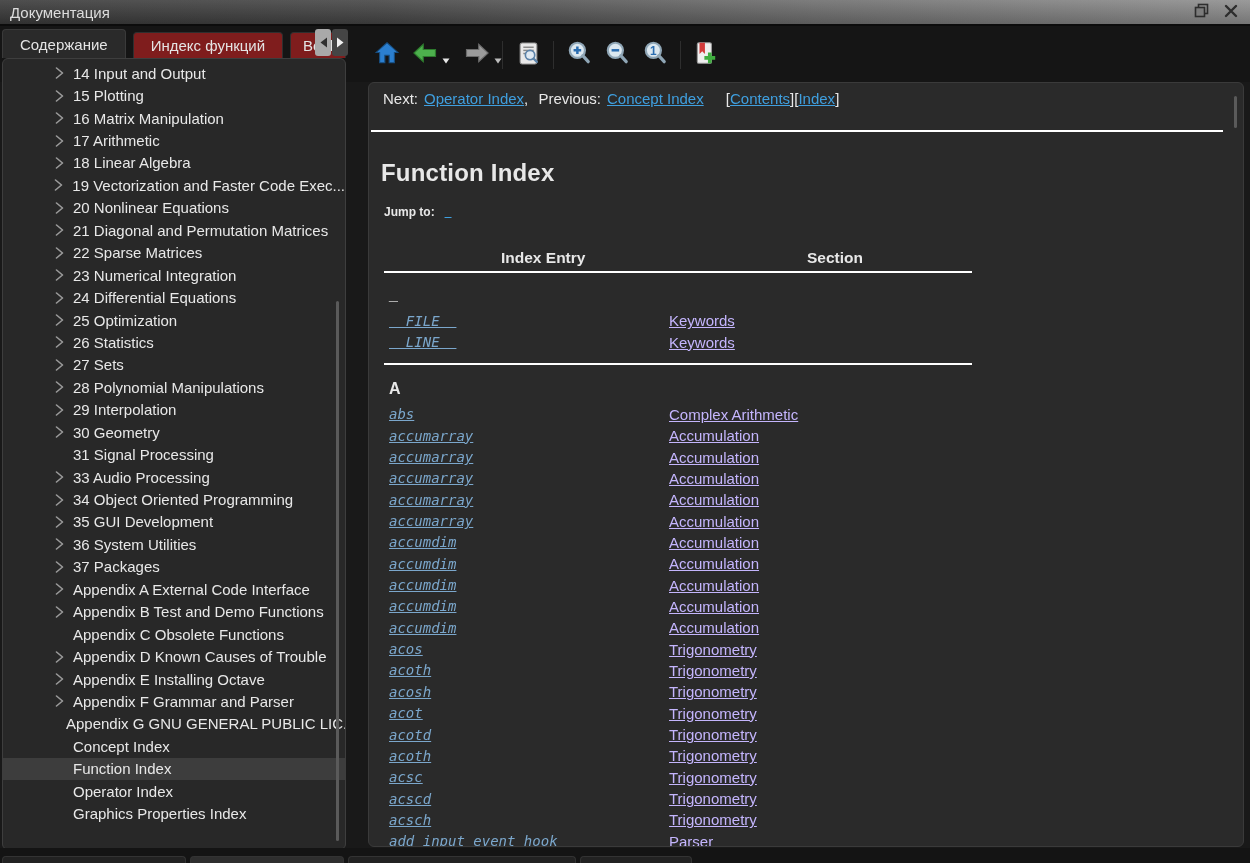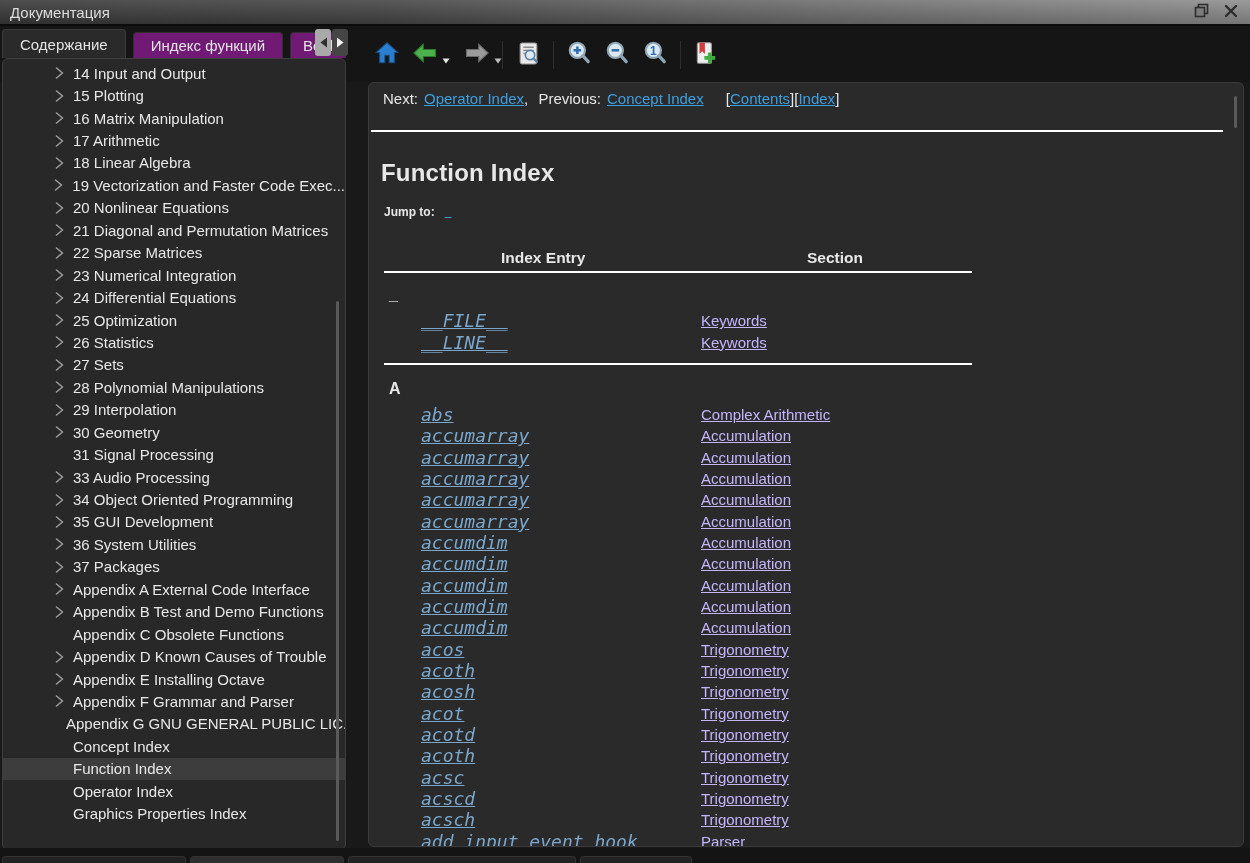--- a/index.html
+++ b/index.html
@@ -20,21 +20,21 @@
     color:#dcdcdc; font-size:15px;
     border-bottom:2px solid #0c0c0c;
   }
   .titlebar .spacer { flex:1; }
   .win-btn { width:18px; height:18px; display:flex; align-items:center; justify-content:center; margin-left:12px; cursor:pointer; }
   
   .topstrip { position:absolute; top:26px; left:0; right:0; height:56px; background:#151515; }
   .tabbar { position:absolute; top:2px; left:2px; height:30px; display:flex; align-items:flex-end; }
   .tab {
     display:inline-flex; align-items:center; height:26px; padding:0 17px;
-    background:#701a75; color:#e4e4e4; font-size:15px; white-space:nowrap;
+    background:#7f1d1d; color:#e4e4e4; font-size:15px; white-space:nowrap;
     border:1px solid #2f2f2f; border-bottom:none; border-radius:4px 4px 0 0; margin-right:7px;
   }
   .tab.active { background:#2a2a2a; height:29px; border-color:#3a3a3a; }
   .tab.truncated { width:56px; padding:0 0 0 12px; overflow:hidden; margin-right:0; }
   .tabscroll { position:absolute; top:3px; left:315px; display:flex; }
   .tabscroll .btn {
     width:16px; height:27px; border-radius:3px; display:flex; align-items:center; justify-content:center; cursor:pointer;
   }
   .tabscroll .btn.left  { background:#a9a9a9; }
   .tabscroll .btn.right { background:#454545; margin-left:1px; }
@@ -69,22 +69,22 @@
   .letters { position:absolute; top:145px; left:100px; display:flex; }
   .letters .letter { width:24.6px; font-weight:bold; font-size:15px; color:#3f9fdf; text-decoration:underline; cursor:pointer; }
   .thead-entry   { position:absolute; top:166px; left:132px; font-size:15.5px; font-weight:bold;text-align:center; }
   .thead-section { position:absolute; top:166px; left:438px; font-size:15.5px; font-weight:bold; }
   .thead-rule { position:absolute; top:188px; left:15px; width:588px; height:2px; background:#ffffff; }
   .groups { position:absolute; top:190px; left:0; right:0; }
   .group { padding-top:13px; }
   .group-letter { font-weight:bold; font-size:16px; margin-left:20px; height:24px; }
   .irow { height:21.35px; display:flex; align-items:center; }
   .irow .entry {
-    margin-left:52px; width:280px;
-    font-family:"DejaVu Sans Mono", monospace; font-style:italic; font-size:18px;
+    margin-left:20px; width:280px;
+    font-family:"DejaVu Sans Mono", monospace; font-style:italic; font-size:14px;
     color:#7ba7cc; text-decoration:underline; cursor:pointer; white-space:nowrap; overflow:hidden;
   }
   .irow .section { font-size:15px; color:#c4b5fd; text-decoration:underline; cursor:pointer; }
   .group-rule { margin:10px 0 2px 15px; width:588px; height:2px; background:#ffffff; }
   .content-scrollbar { position:absolute; top:13px; right:6px; width:3px; height:32px; background:#5a5a5a; border-radius:2px; }
   
   .bottomstrip { position:absolute; top:848px; left:0; right:0; height:15px; background:#141414; }
   .bdock { position:absolute; top:8px; height:7px; background:#222222; border:1px solid #333333; border-bottom:none; border-radius:4px 4px 0 0; }
   .bdock.lit { background:#2e2e2e; }
 </style>

